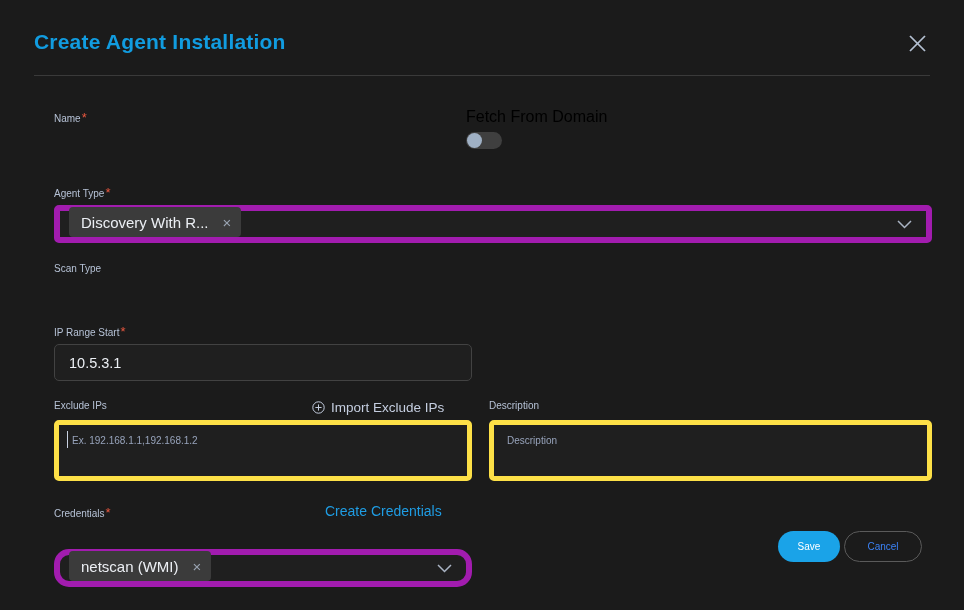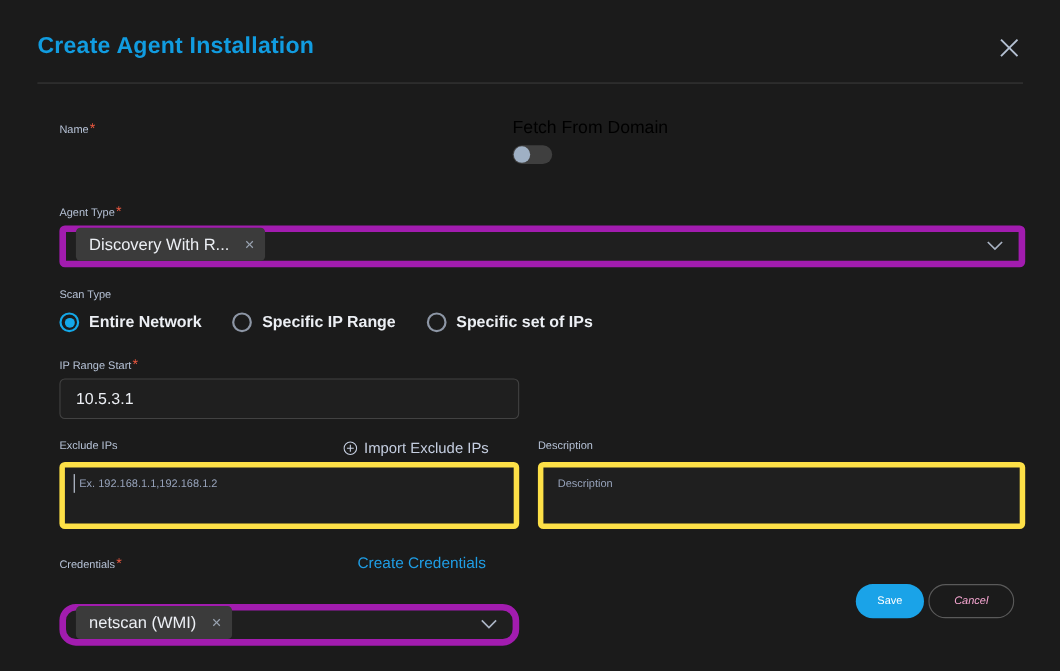--- a/index.html
+++ b/index.html
@@ -187,24 +187,23 @@
     font-family: "Liberation Sans", sans-serif;
   }
   .btn-save {
     background: #1aa3e8;
     color: #ffffff;
     border: none;
     width: 62px;
   }
   .btn-cancel {
     background: transparent;
-    color: #f9a8d4;
+    color: #3b82f6;
     border: 1px solid #5a5a5a;
     width: 78px;
-    font-style: italic;
   }
   .caret {
     display: inline-block;
     width: 1px; height: 17px;
     background: #c9d2e2;
     position: absolute;
     left: 13px; top: 11px;
   }
 </style>
 </head>
@@ -244,36 +243,20 @@
       <span class="chip-x">×</span>
     </span>
     <span class="chev">
       <svg width="15" height="9" viewBox="0 0 15 9">
           <polyline points="1,1 7.5,7.5 14,1" fill="none" stroke="#aab4c4" stroke-width="1.5"></polyline>
         </svg>
     </span>
   </div>
 
   <div style="position:absolute; left:54px; top:263px;" class="field-label">Scan Type</div>
-  <div class="radio-row" style="left:54px; top:284px;">
-    <div class="radio-item">
-      <span class="radio-outer on">
-          <span class="radio-dot"></span>
-        </span>
-      <span class="radio-label">Entire Network</span>
-    </div>
-    <div class="radio-item">
-      <span class="radio-outer"></span>
-      <span class="radio-label">Specific IP Range</span>
-    </div>
-    <div class="radio-item">
-      <span class="radio-outer"></span>
-      <span class="radio-label">Specific set of IPs</span>
-    </div>
-  </div>
 
   <div style="position:absolute; left:54px; top:322px;">
     <span class="field-label">IP Range Start</span><span class="req">*</span>
   </div>
   <div style="position:absolute; left:54px; top:344px; width:418px; height:37px;">
     <input class="txt-input" type="text" value="10.5.3.1" style="">
   </div>
 
   <div style="position:absolute; left:54px; top:400px;" class="field-label">Exclude IPs</div>
   <div class="link-plain" style="position:absolute; left:312px; top:400px;">

